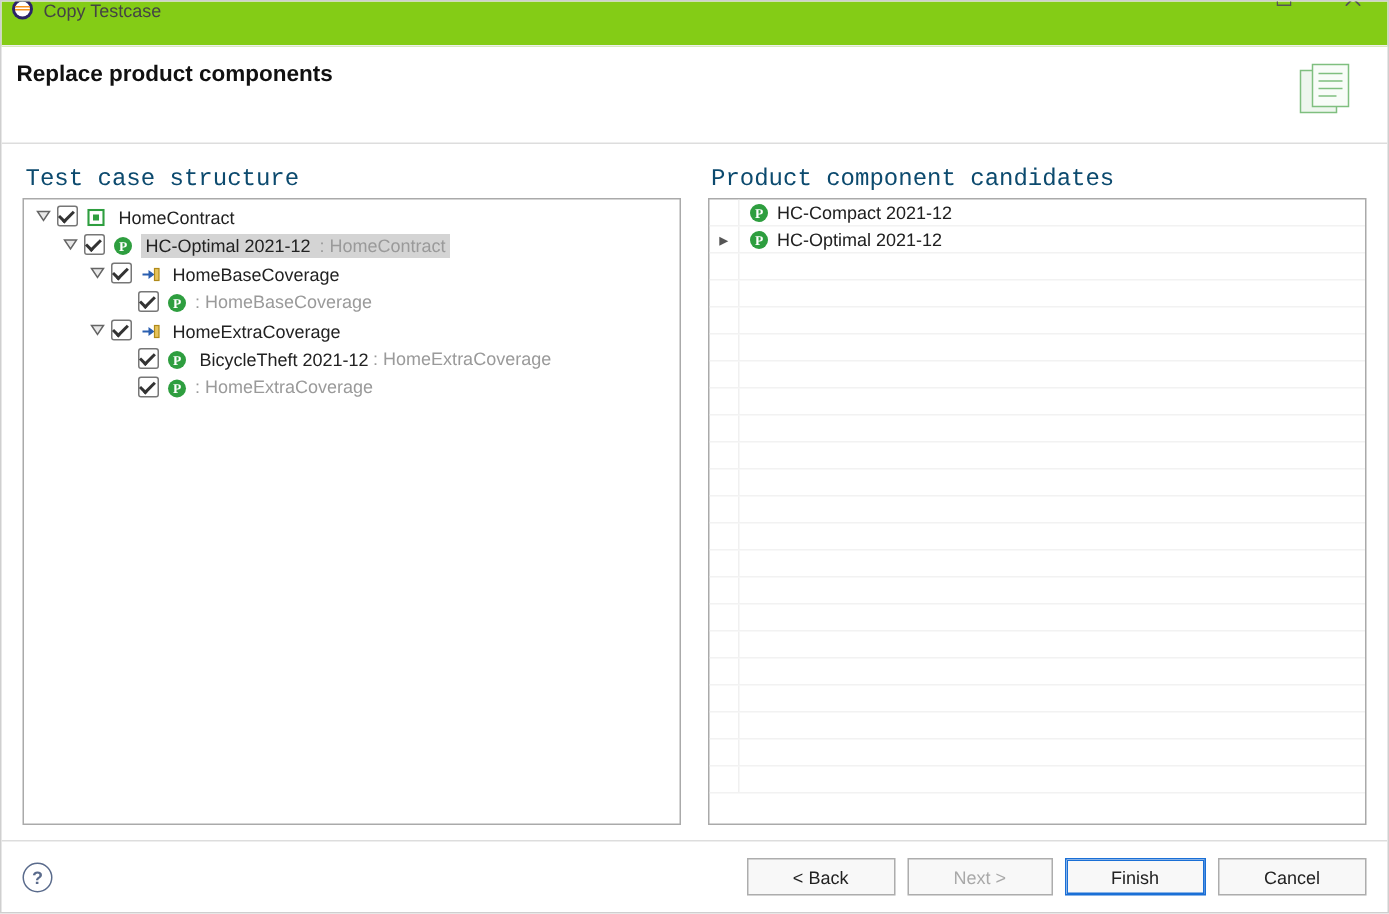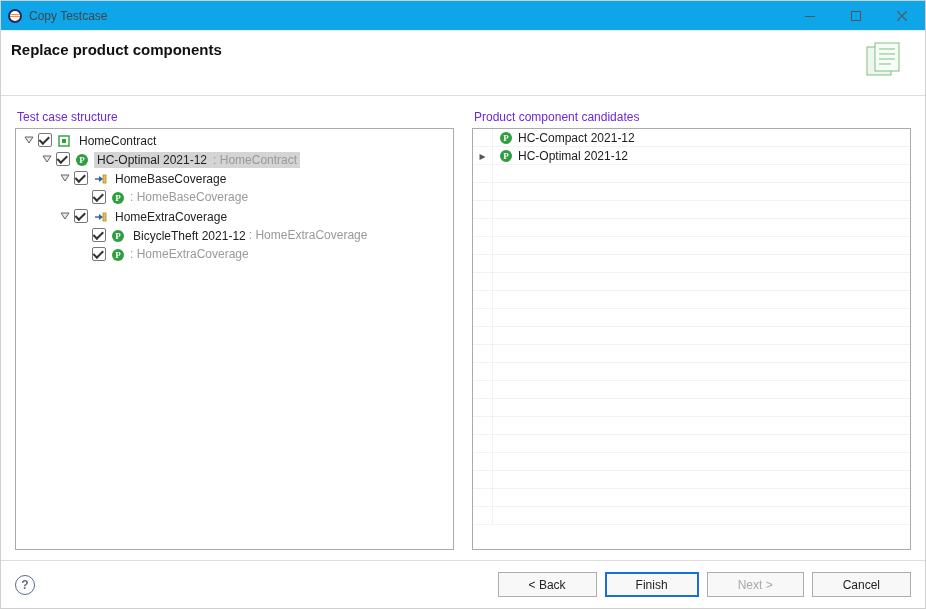--- a/index.html
+++ b/index.html
@@ -12,24 +12,24 @@
     height: 609px;
     overflow: hidden;
     display: flex;
     flex-direction: column;
     border: 1px solid #cfcfcf;
   }
 
   
   .titlebar {
     height: 30px;
-    background: #0ea5e9;
-    display: flex;
-    align-items: center;
-    padding: 0 0 0 6px;
+    background: #84cc16;
+    display: flex;
+    align-items: flex-end;
+    padding: 0 0 16px 6px;
     border-bottom: 1px solid #eee;
   }
   .titlebar .app-icon {
     width: 16px; height: 16px;
     margin-right: 6px;
     display: inline-flex; align-items: center; justify-content: center;
   }
   .titlebar .title { flex: 0 0 auto; color: #444; }
   .titlebar .spacer { flex: 1; }
   .titlebar .win-btn {
@@ -63,24 +63,25 @@
     padding: 14px 14px 10px 14px;
     min-height: 0;
   }
   .panel {
     flex: 1;
     display: flex;
     flex-direction: column;
     min-width: 0;
   }
   .panel-label {
-    font-size: 12px;
-    color: #6d28d9;
+    font-size: 16px;
+    color: #0c4a6e;
     margin-bottom: 4px;
     padding-left: 2px;
+    font-family: Liberation Mono, monospace;
   }
   .panel-body {
     flex: 1;
     border: 1px solid #aaa;
     background: #fff;
     overflow: auto;
     position: relative;
   }
 
   
@@ -462,16 +463,16 @@
         </div>
     </div>
   </div>
 
 </div>
 
 <div class="buttonbar">
   <span class="help-icon">?</span>
   <span class="spacer"></span>
   <button class="btn">&lt; Back</button>
+  <button class="btn disabled">Next &gt;</button>
   <button class="btn default">Finish</button>
-  <button class="btn disabled">Next &gt;</button>
   <button class="btn">Cancel</button>
 </div>
 
 </body></html>

